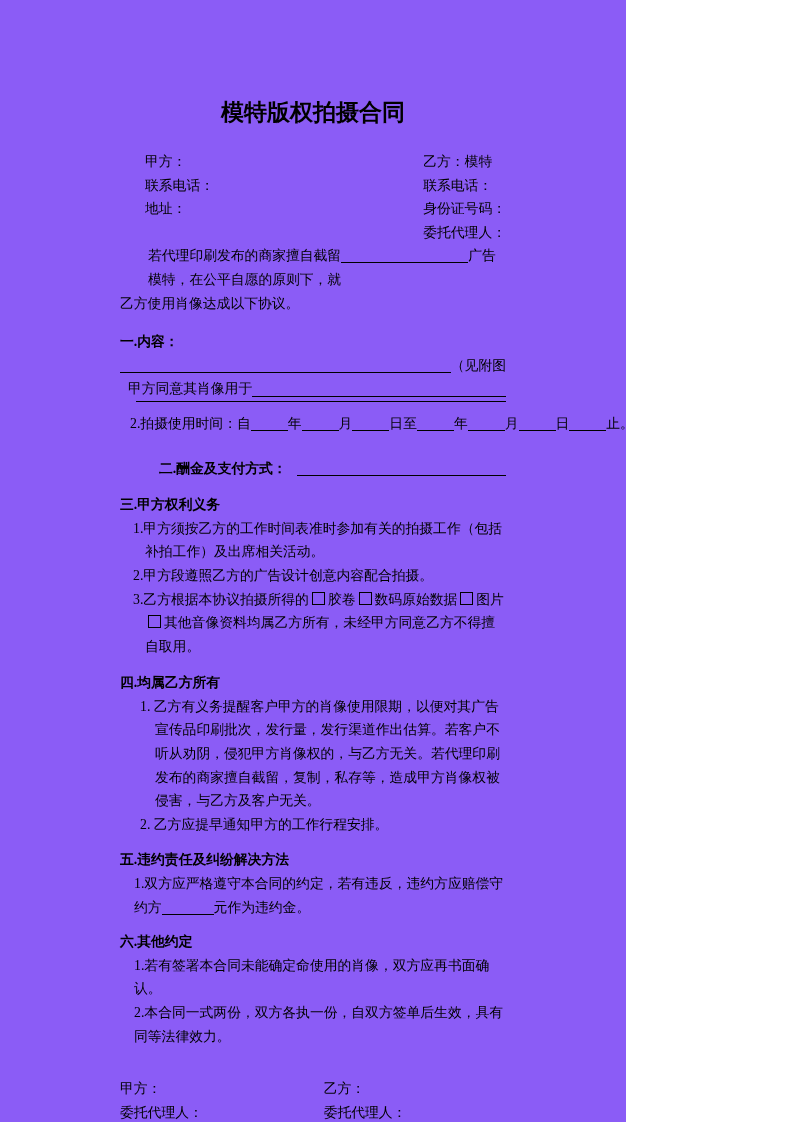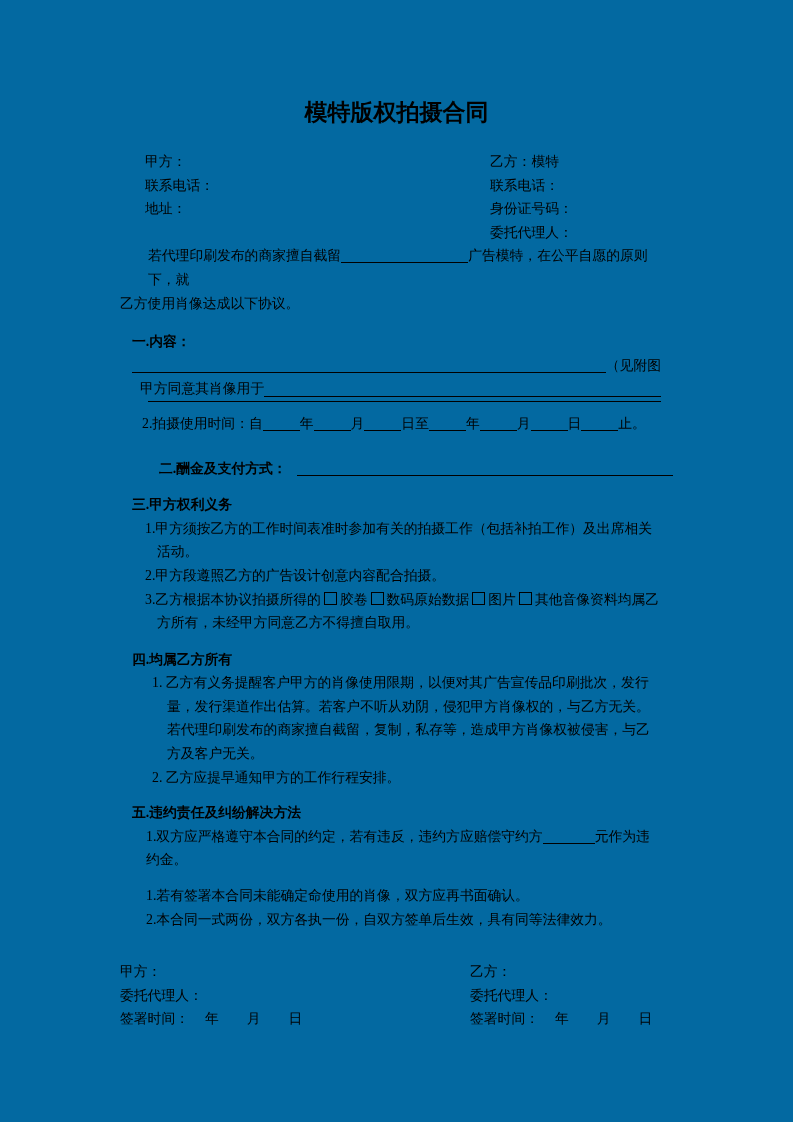--- a/index.html
+++ b/index.html
@@ -1,42 +1,42 @@
 <!DOCTYPE html>
 <html><head>
 <meta charset="utf-8">
 <style>
   html,body{margin:0;padding:0;background:#ffffff;}
   .page{
     position:relative;
-    width:793px;height:1122px;
+    width:626px;height:1122px;
     box-sizing:border-box;
     padding:98px 120px 0 120px;
-    background:#0369a1;
+    background:#8b5cf6;
     color:#000;
     font-family:"Liberation Serif","DejaVu Serif",serif;
     font-size:13.8px;
     line-height:23.6px;
     overflow:hidden;
   }
   .title{
     font-size:23px;
     font-weight:bold;
     text-align:center;
     line-height:30px;
     margin:0 0 22px 0;
   }
   .parties{display:flex;}
   .party-col{display:block;}
   .party-col.left{width:370px;box-sizing:border-box;padding-left:25px;}
   .party-col.right{flex:1;}
   .prow{white-space:nowrap;}
   .intro-line1{padding-left:28px;}
   .intro-line2{padding-left:0;}
-  .section{margin:12px;}
+  .section{margin:0;}
   .sec1{margin-top:15px;}
   .heading{font-weight:bold;}
   .flexline{display:flex;align-items:flex-end;}
   .fill{flex:1 1 auto;border-bottom:1px solid #000;margin-bottom:4px;height:0;}
   .blank{display:inline-block;border-bottom:1px solid #000;vertical-align:-3px;height:1px;}
   .w127{width:127px;}
   .w37{width:37px;}
   .w52{width:52px;}
   .gap10{display:inline-block;width:10px;}
   .ind8{padding-left:8px;}
@@ -128,20 +128,21 @@
     <p class="item hang4">1. 乙方有义务提醒客户甲方的肖像使用限期，以便对其广告宣传品印刷批次，发行量，发行渠道作出估算。若客户不听从劝阴，侵犯甲方肖像权的，与乙方无关。若代理印刷发布的商家擅自截留，复制，私存等，造成甲方肖像权被侵害，与乙方及客户无关。</p>
     <p class="item hang4">2. 乙方应提早通知甲方的工作行程安排。</p>
   </div>
 
   <div class="section sec5">
     <div class="heading">五.违约责任及纠纷解决方法</div>
     <p class="item flat"><span>1.双方应严格遵守本合同的约定，若有违反，违约方应赔偿守约方</span><span class="blank w52"></span><span>元作为违约金。</span></p>
   </div>
 
   <div class="section sec6">
+    <div class="heading">六.其他约定</div>
     <p class="item flat">1.若有签署本合同未能确定命使用的肖像，双方应再书面确认。</p>
     <p class="item flat">2.本合同一式两份，双方各执一份，自双方签单后生效，具有同等法律效力。</p>
   </div>
 
   <div class="footer">
     <div class="fcol left">
       <div class="frow">甲方：</div>
       <div class="frow">委托代理人：</div>
       <div class="frow"><span>签署时间：</span><span class="d16"></span><span>年</span><span class="d28"></span><span>月</span><span class="d28"></span><span>日</span></div>
     </div>

